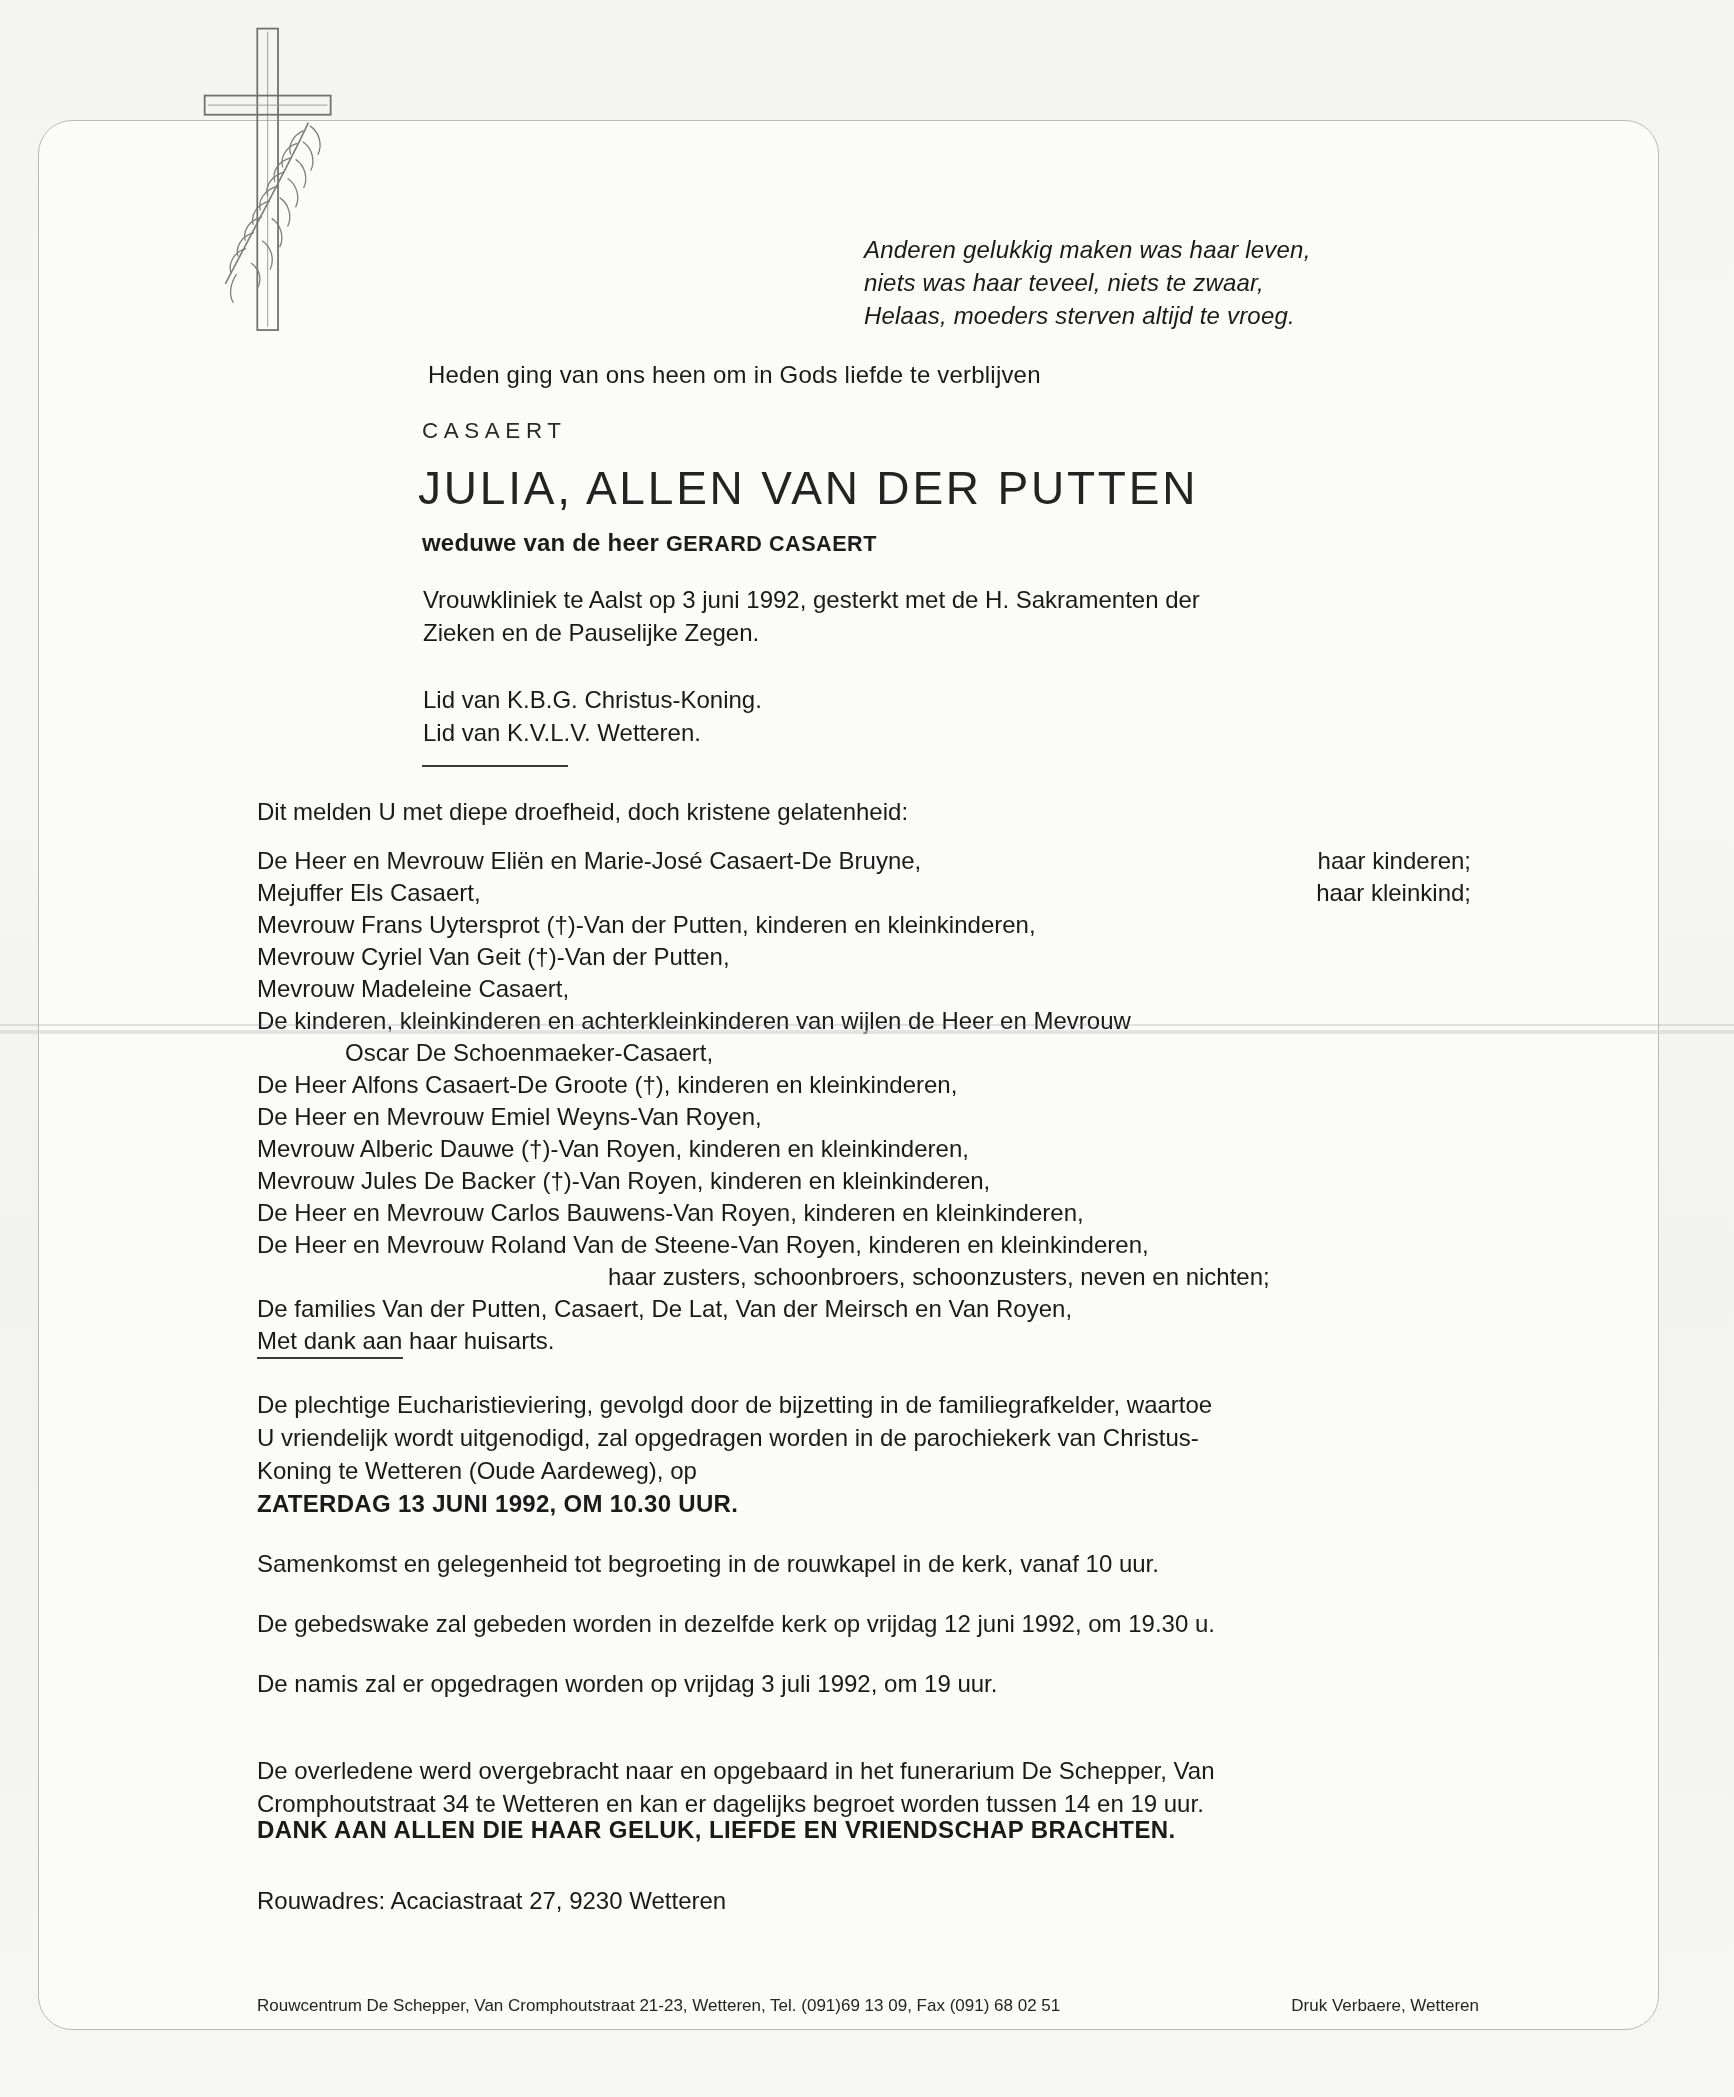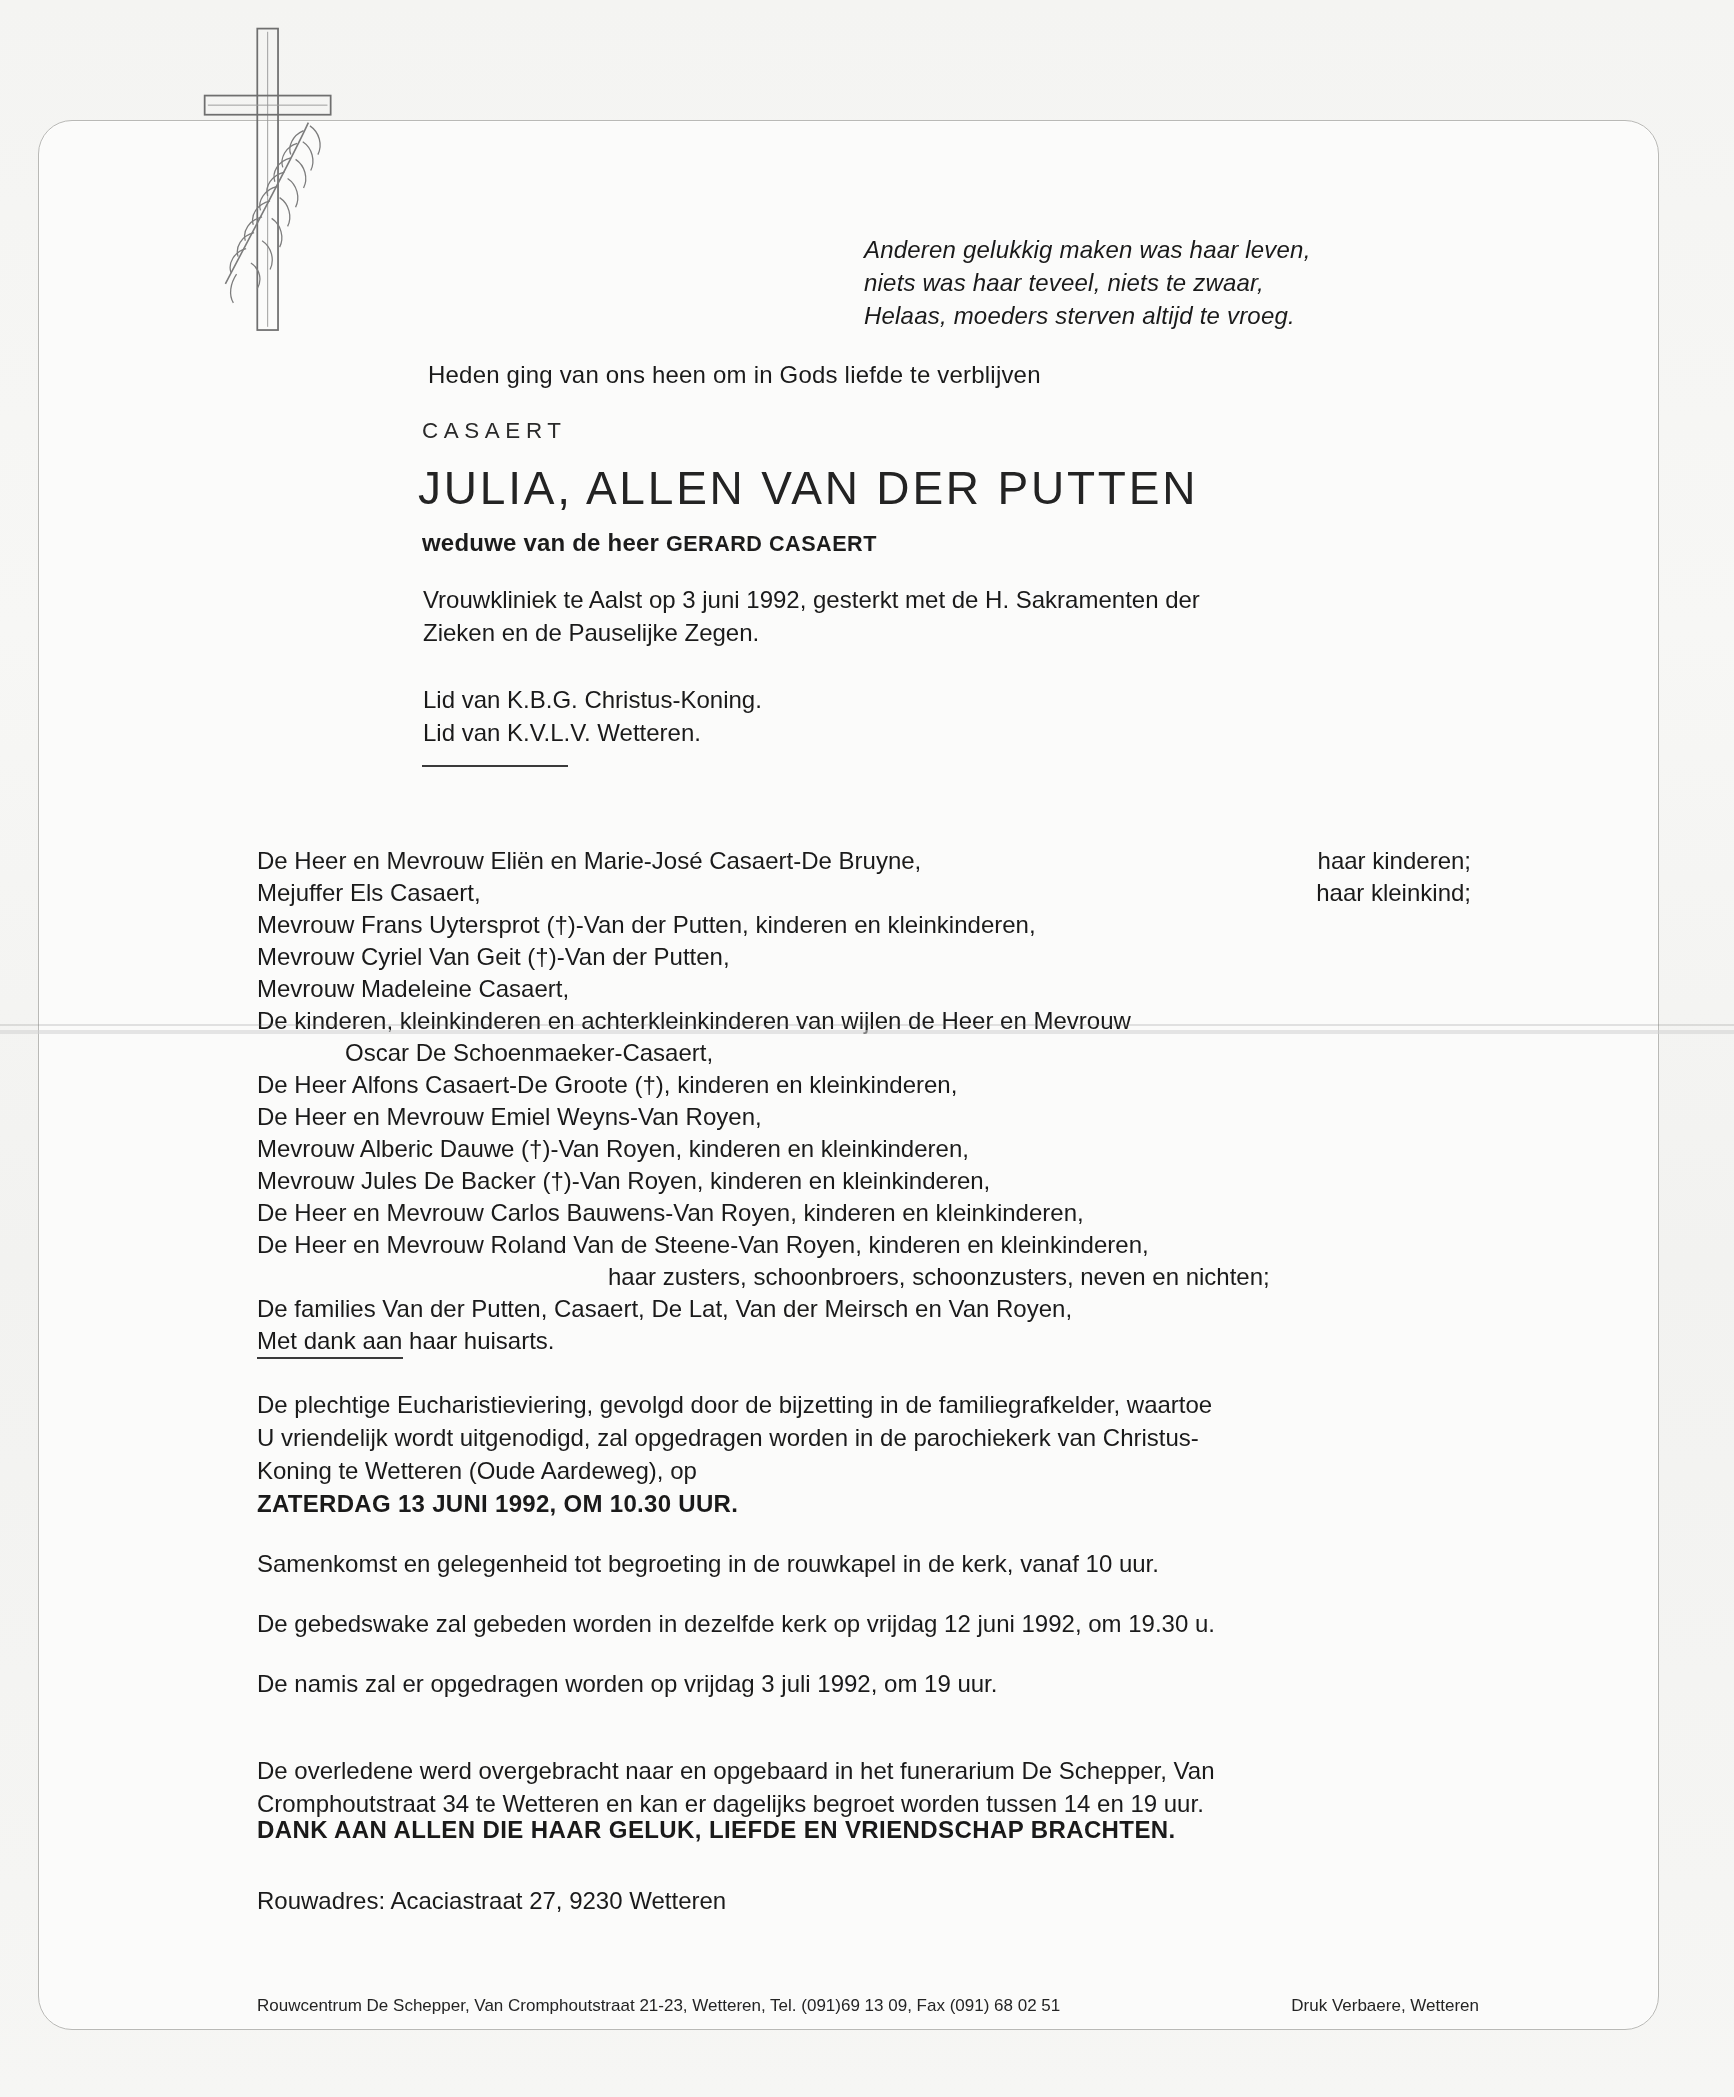--- a/index.html
+++ b/index.html
@@ -267,20 +267,21 @@
     <div>Zieken en de Pauselijke Zegen.</div>
   </div>
 
   <div class="member">
     <div>Lid van K.B.G. Christus-Koning.</div>
     <div>Lid van K.V.L.V. Wetteren.</div>
   </div>
 
   <div class="rule r1"></div>
 
+  <div class="announce">Dit melden U met diepe droefheid, doch kristene gelatenheid:</div>
 
   <div class="family">
     <div class="row"><span>De Heer en Mevrouw Eliën en Marie-José Casaert-De Bruyne,</span><span class="right">haar kinderen;</span></div>
     <div class="row"><span>Mejuffer Els Casaert,</span><span class="right">haar kleinkind;</span></div>
     <div class="row"><span>Mevrouw Frans Uytersprot (†)-Van der Putten, kinderen en kleinkinderen,</span></div>
     <div class="row"><span>Mevrouw Cyriel Van Geit (†)-Van der Putten,</span></div>
     <div class="row"><span>Mevrouw Madeleine Casaert,</span></div>
     <div class="row"><span>De kinderen, kleinkinderen en achterkleinkinderen van wijlen de Heer en Mevrouw</span></div>
     <div class="row indent-1"><span>Oscar De Schoenmaeker-Casaert,</span></div>
     <div class="row"><span>De Heer Alfons Casaert-De Groote (†), kinderen en kleinkinderen,</span></div>

